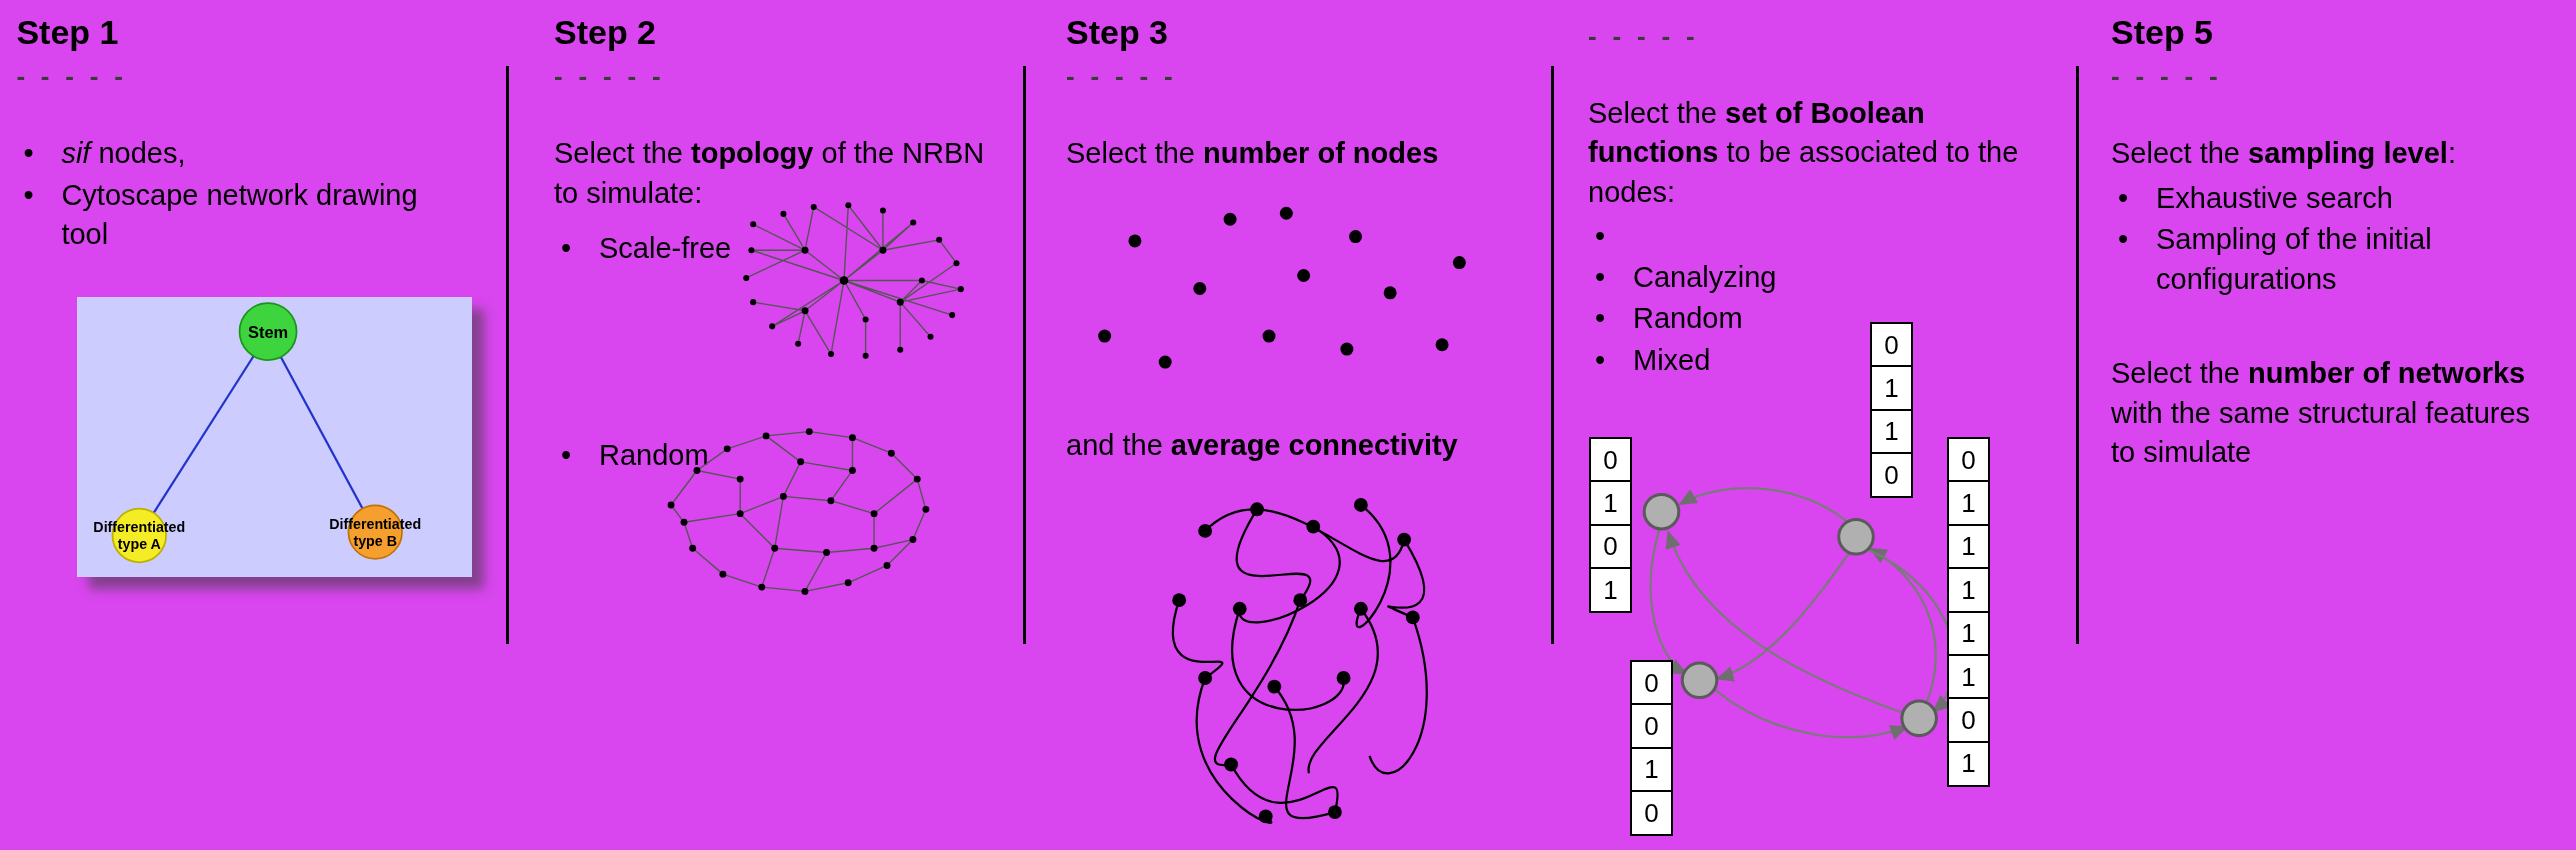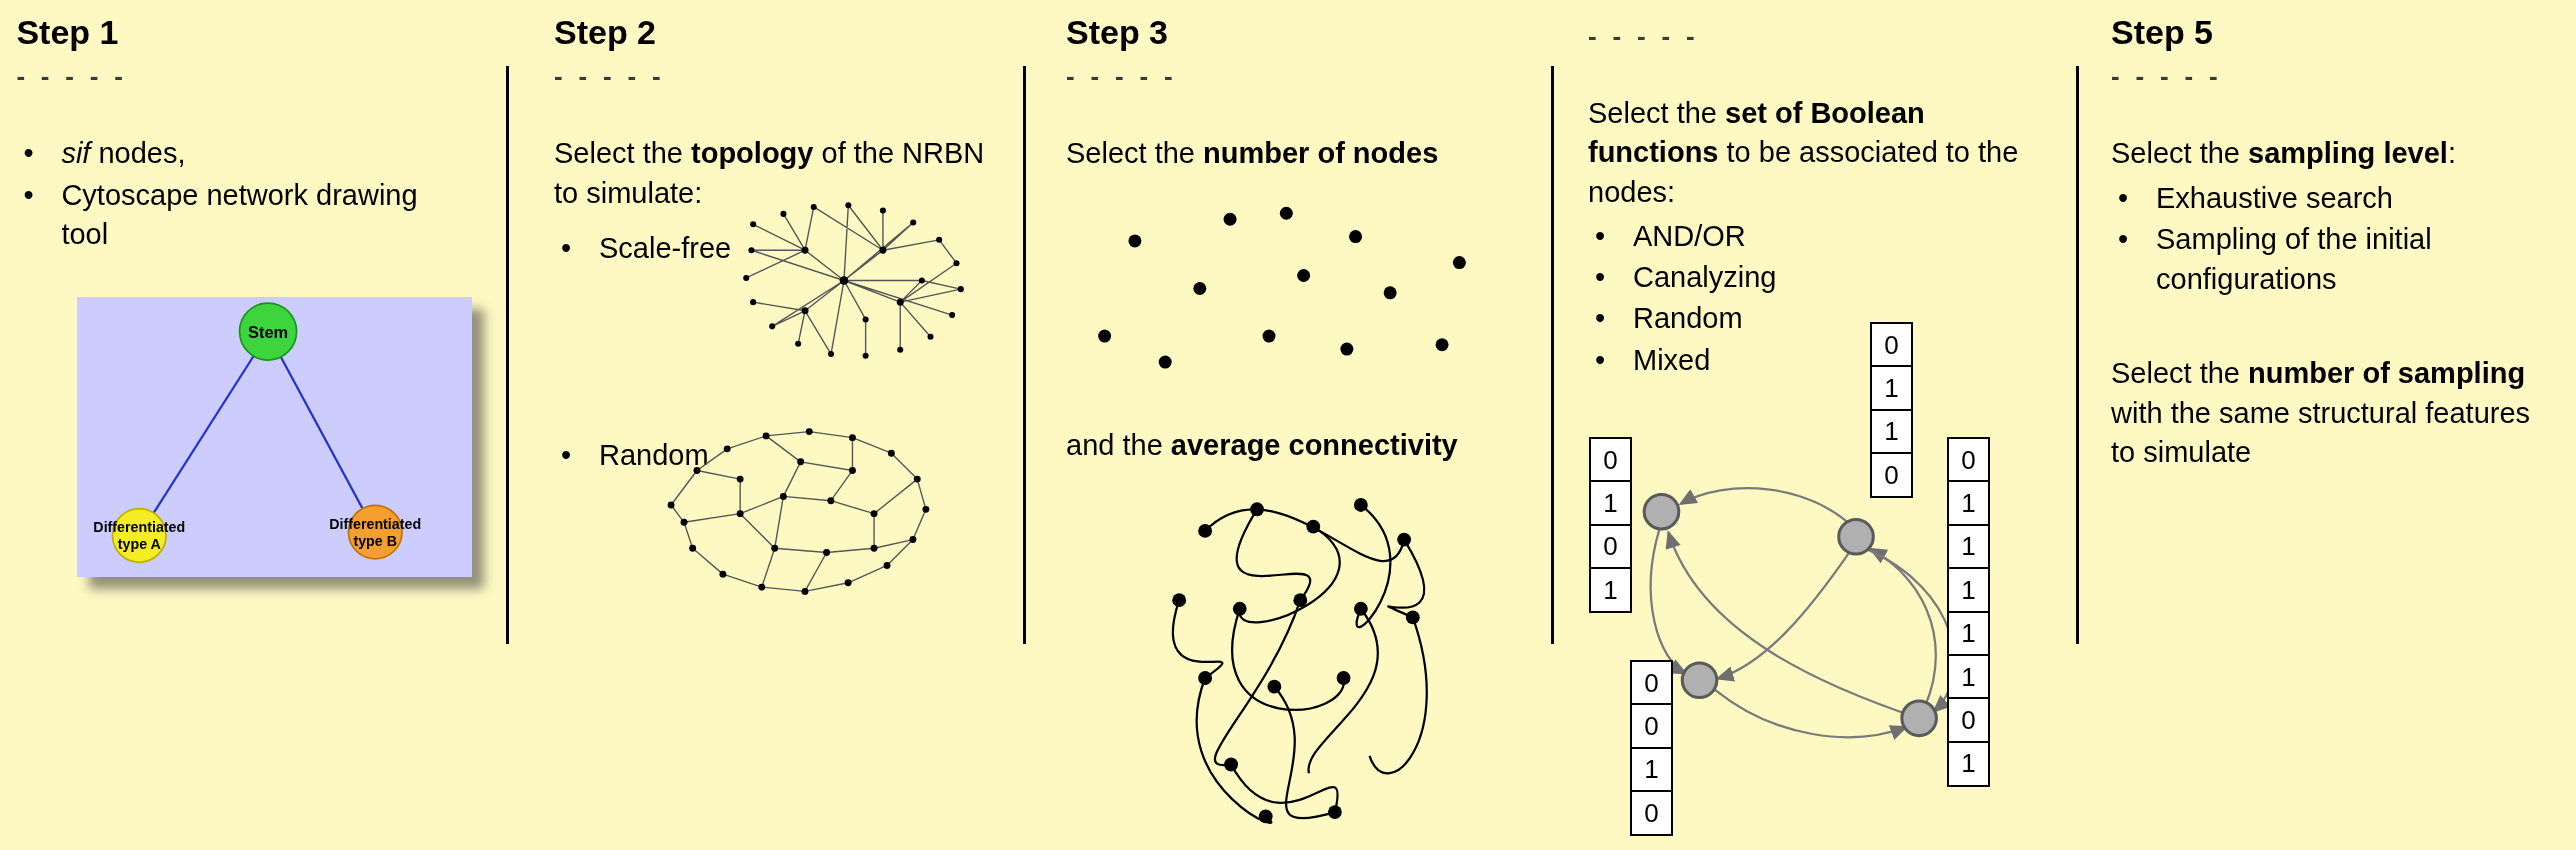--- a/index.html
+++ b/index.html
@@ -1,18 +1,18 @@
 <!DOCTYPE html>
 <html style="font-size:14px"><head>
 <meta charset="utf-8">
 <style>
   *{box-sizing:border-box}
   html,body{margin:0;padding:0;background:#fff}
   body{font-family:"Liberation Sans",sans-serif;color:#000}
-  #canvas{position:relative;width:2576px;height:851px;background:#fef9c3;overflow:hidden}
+  #canvas{position:relative;width:2576px;height:851px;background:#d946ef;overflow:hidden}
   .divider{position:absolute;top:66px;height:578px;width:2.6px;background:#000}
   .col{position:absolute;top:12px}
   .step-title{font-size:34px;font-weight:bold;margin:0;line-height:1.2}
   .dashes{font-size:26px;font-weight:bold;color:#3a3a3a;letter-spacing:4.3px;margin:8.7px 0 42px}
   .body{font-size:29px;line-height:1.36;margin:0 0 5.2px}
   .bullet{display:flex;font-size:29px;line-height:1.36;margin:1.7px 0 0}
   .bullet .marker{width:45px;flex:none;padding-left:7px}
   .bullet .btxt{flex:1}
   .abs{position:absolute}
   .tree-box{position:relative;margin:43px 0 0 61px;width:395px;height:280px;background:#ccccff;
@@ -206,21 +206,20 @@
           <circle cx="160" cy="390" r="8"></circle>
       </g>
     </svg>
   </section>
 
   <section class="col" style="left:1588px;width:450px;height:835px">
     <div class="dashes">- - - - -</div>
     <p class="body"><span>Select the </span><b>set of Boolean functions</b><span> to be associated to the nodes:</span></p>
     <div class="bullet">
         <span class="marker">•</span>
-        <span class="btxt">AND/OR</span>
       </div>
     <div class="bullet">
         <span class="marker">•</span>
         <span class="btxt">Canalyzing</span>
       </div>
     <div class="bullet">
         <span class="marker">•</span>
         <span class="btxt">Random</span>
       </div>
     <div class="bullet">
@@ -292,17 +291,17 @@
     <p class="body"><span>Select the </span><b>sampling level</b><span>:</span></p>
     <div class="bullet">
         <span class="marker">•</span>
         <span class="btxt">Exhaustive search</span>
       </div>
     <div class="bullet">
         <span class="marker">•</span>
         <span class="btxt">Sampling of the initial configurations</span>
       </div>
 
-    <p class="body" style="margin-top:55px"><span>Select the </span><b>number of sampling</b><span> with the same structural features to simulate</span></p>
+    <p class="body" style="margin-top:55px"><span>Select the </span><b>number of networks</b><span> with the same structural features to simulate</span></p>
   </section>
 
 </div>
 
 
 </body></html>

